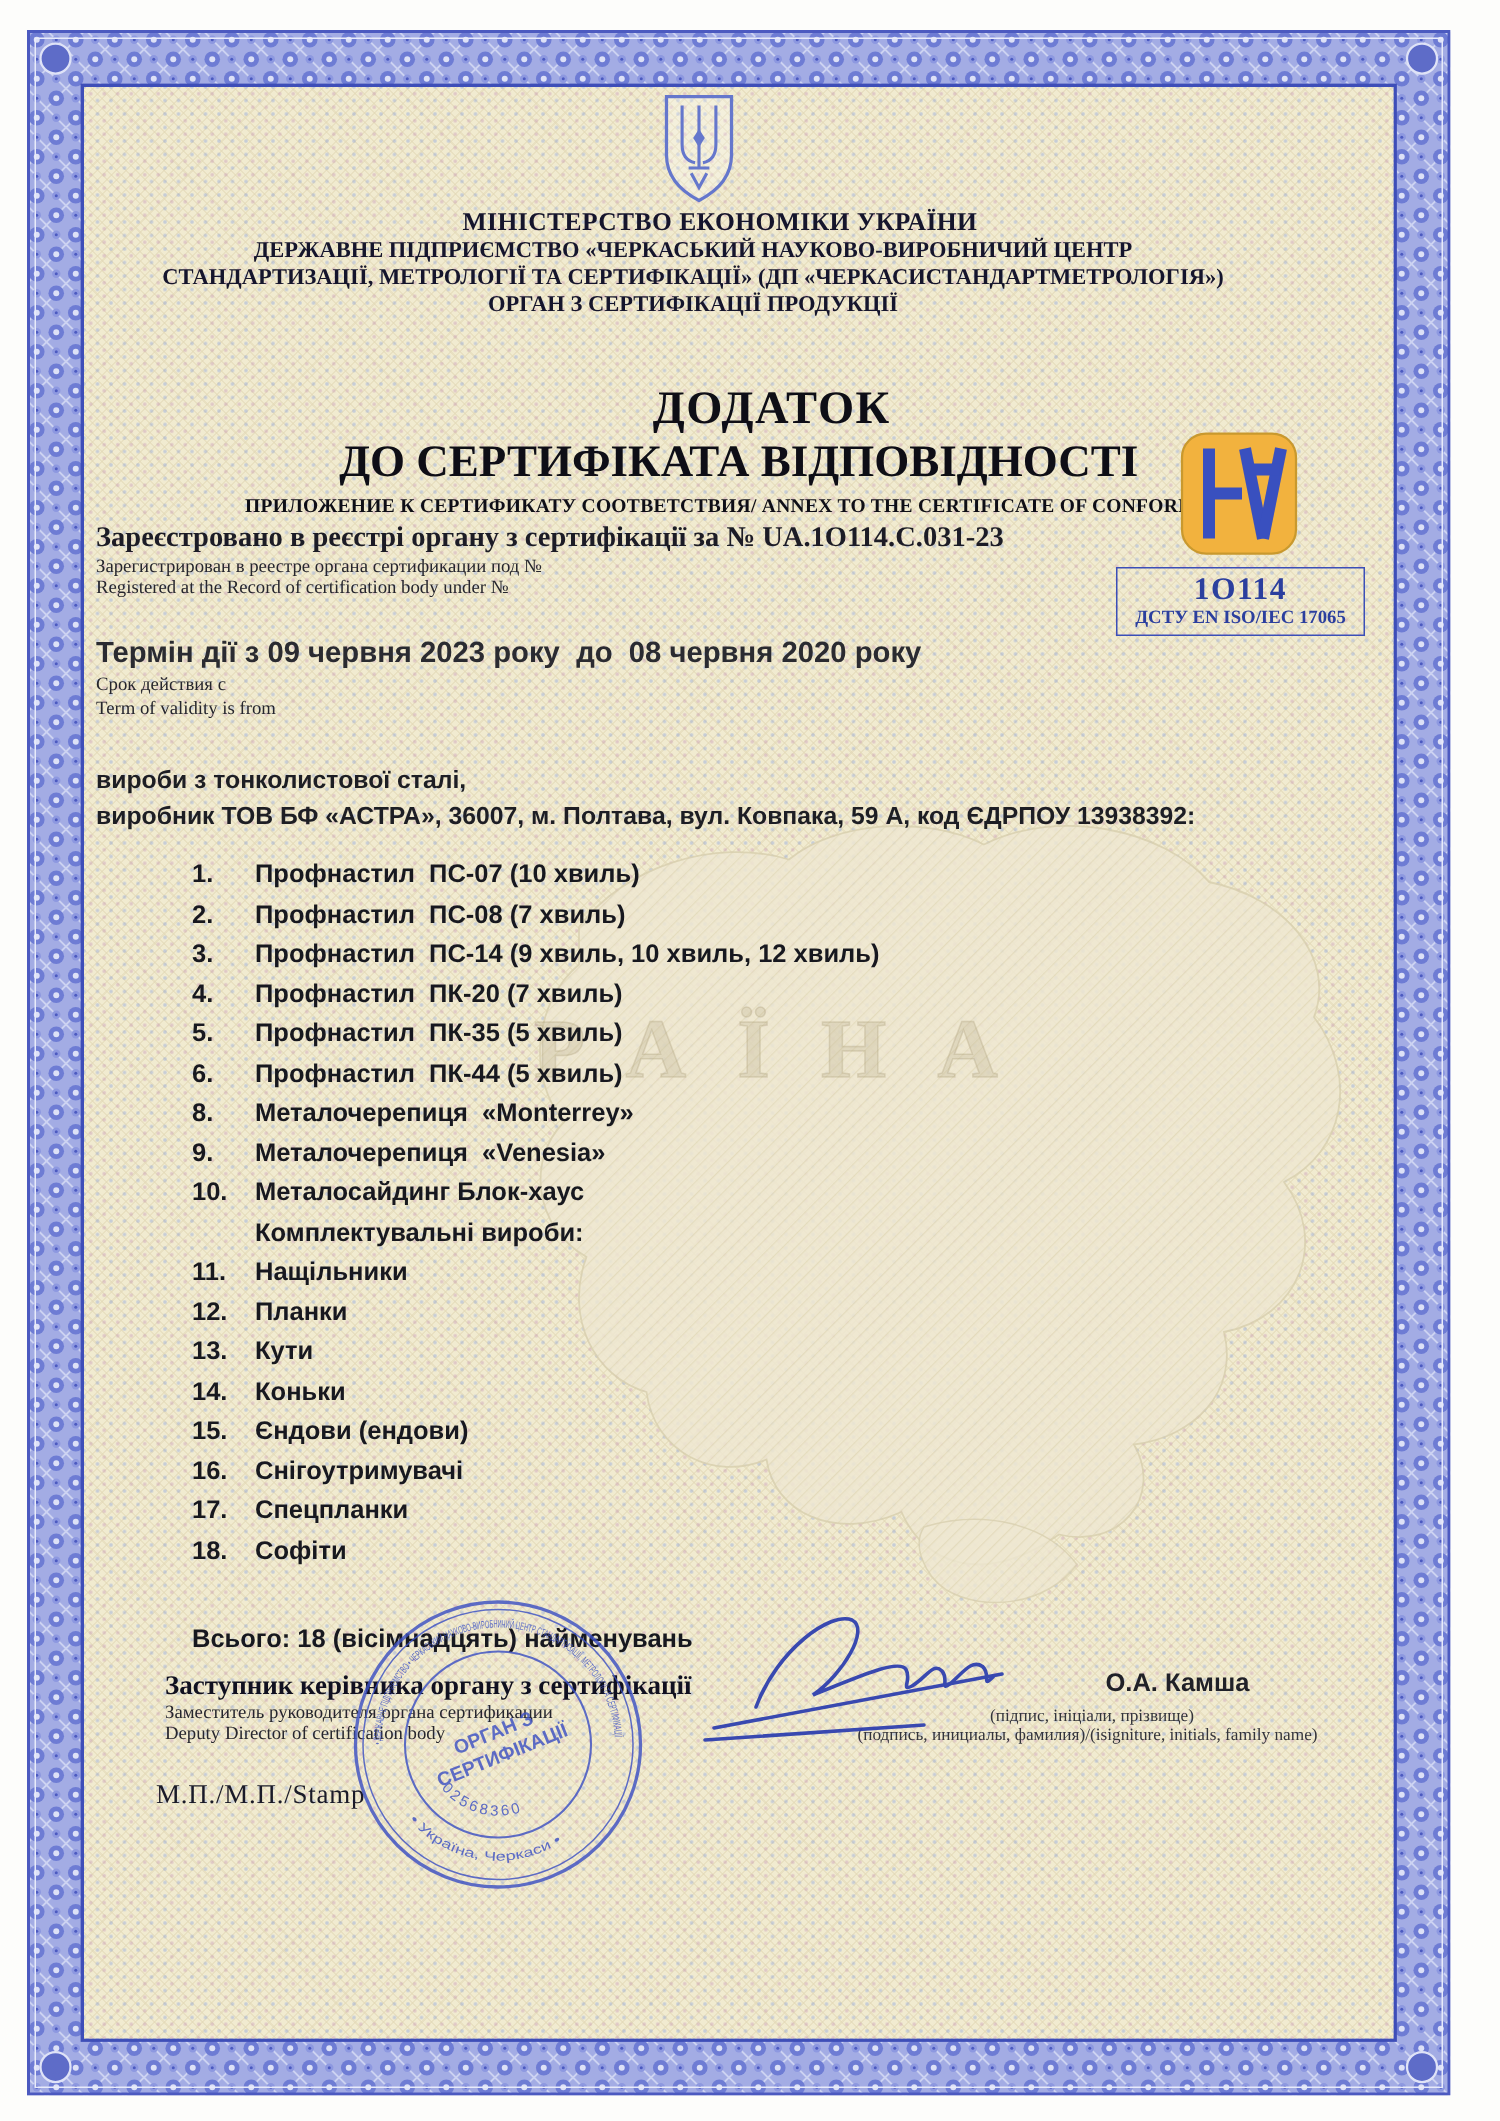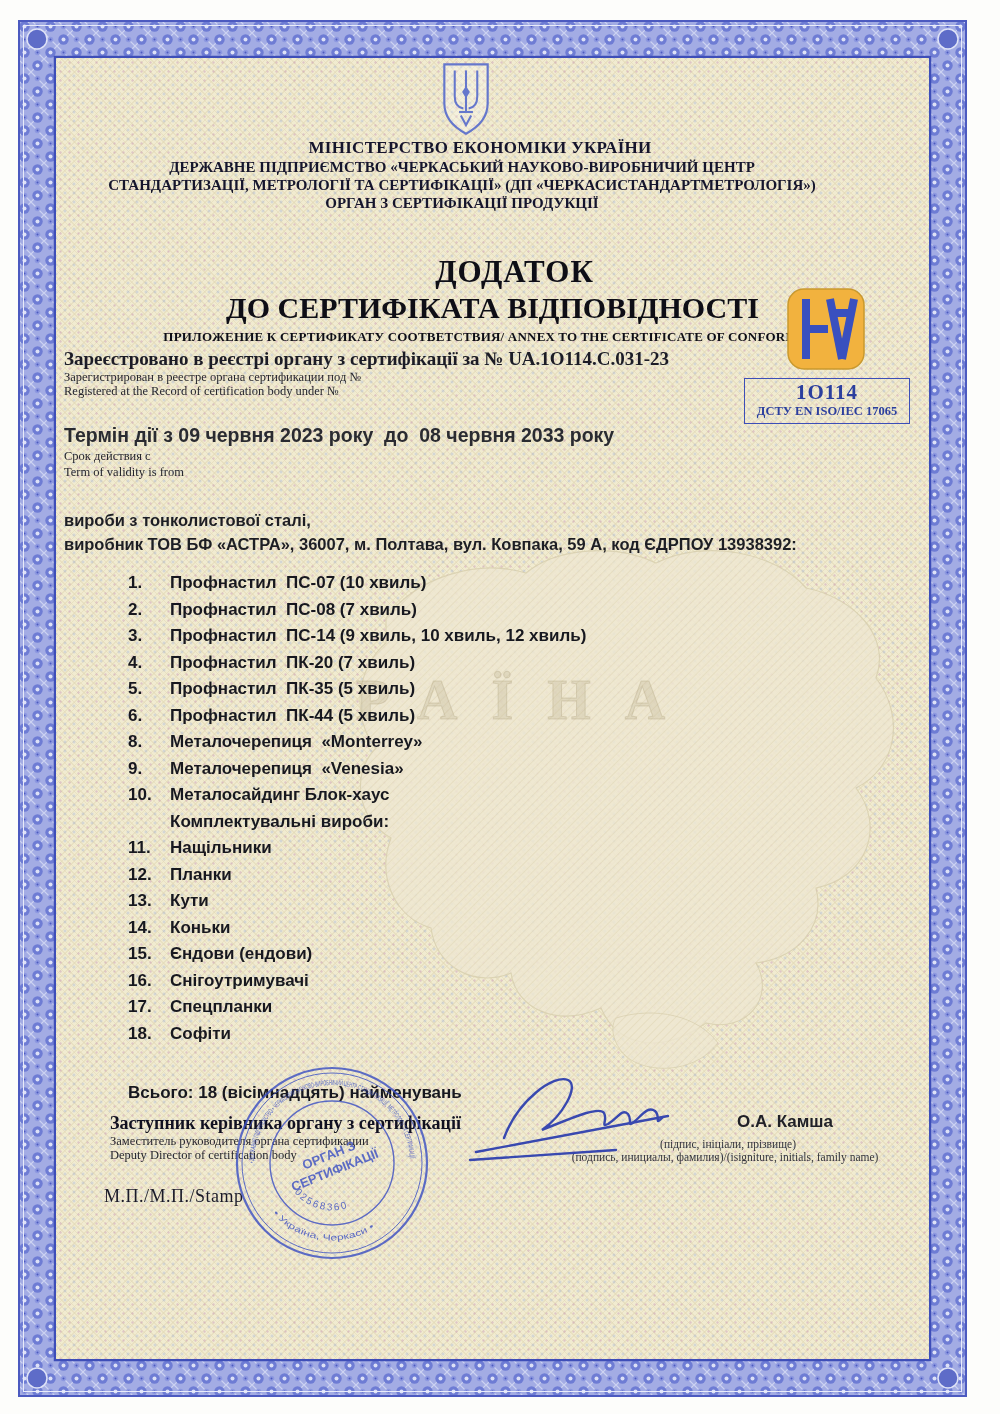--- a/index.html
+++ b/index.html
@@ -173,21 +173,21 @@
           <path d="M46,26 H67"></path>
         </g>
       </svg>
 
       <div class="abs codebox txt-layer">
         <div class="c1">1О114</div>
         <div class="c2">ДСТУ EN ISO/ІЕС 17065</div>
       </div>
 
       <div class="abs valid txt-layer">
-        <div class="main">Термін дії з 09 червня 2023 року  до  08 червня 2033 року</div>
+        <div class="main">Термін дії з 09 червня 2023 року  до  08 червня 2020 року</div>
         <div class="sub">Срок действия с</div>
         <div class="sub">Term of validity is from</div>
       </div>
 
       <div class="abs intro txt-layer">
         <div>вироби з тонколистової сталі,</div>
         <div>виробник ТОВ БФ «АСТРА», 36007, м. Полтава, вул. Ковпака, 59 А, код ЄДРПОУ 13938392:</div>
       </div>
 
       <div class="abs list txt-layer">

